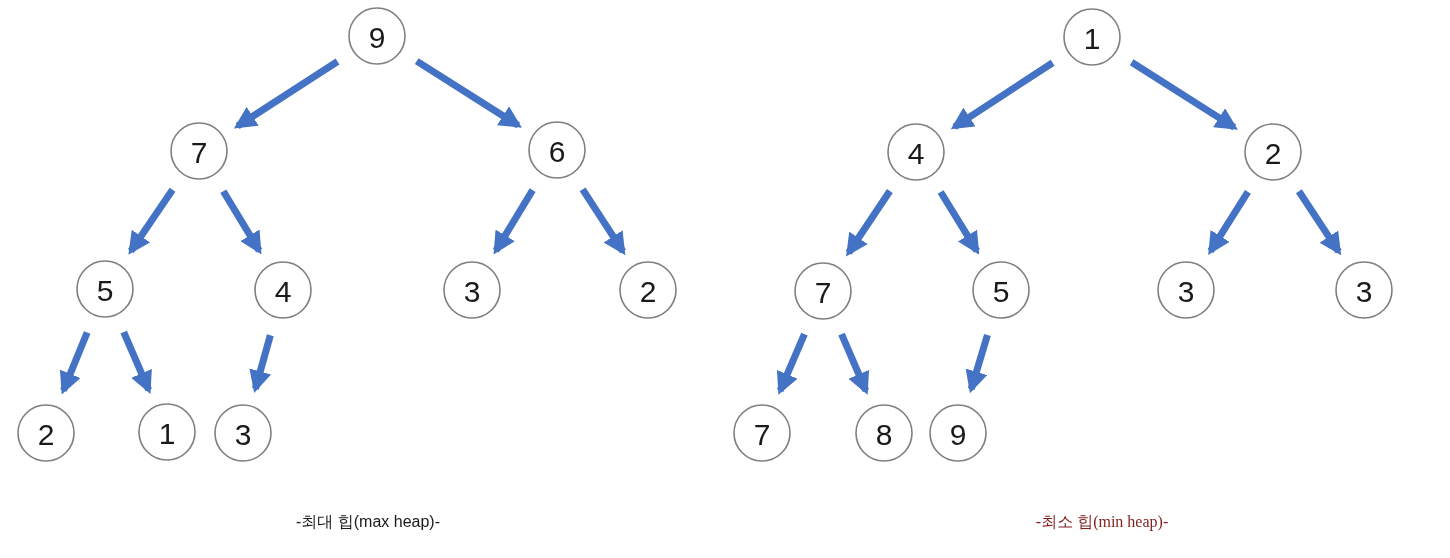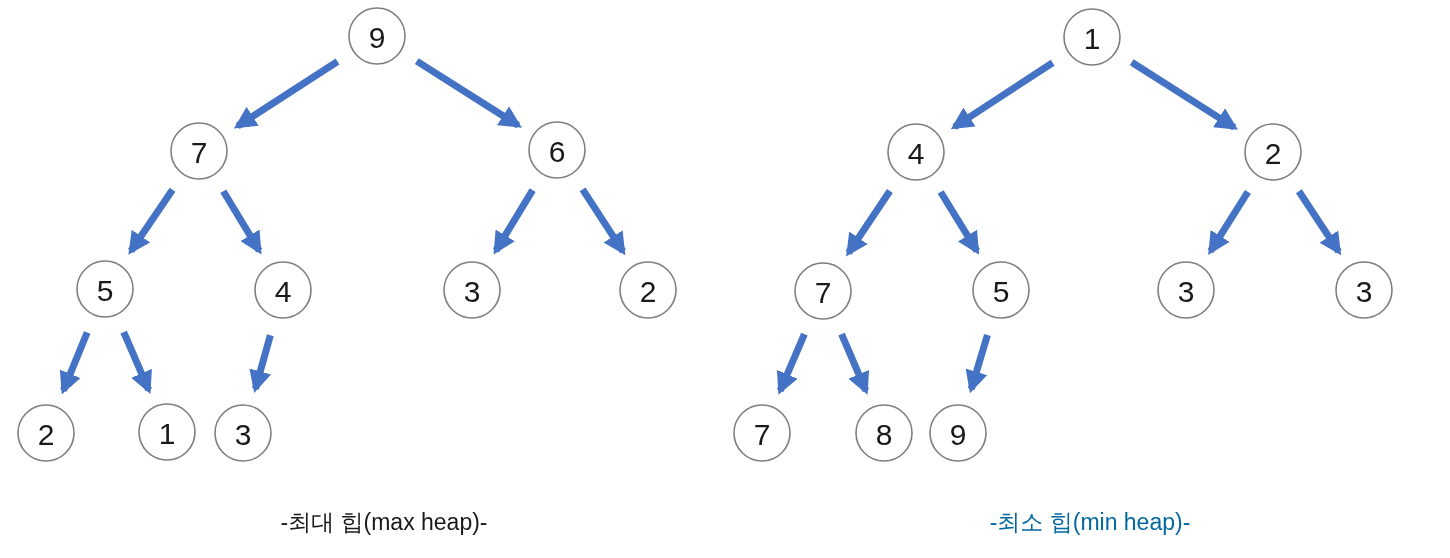--- a/index.html
+++ b/index.html
@@ -16,26 +16,25 @@
     overflow: hidden;
   }
   .stage svg {
     position: absolute;
     left: 0;
     top: 0;
   }
   .caption {
     position: absolute;
     transform: translateX(-50%);
-    font-size: 23px;
+    font-size: 16px;
     line-height: 30px;
     color: #1a1a1a;
     white-space: nowrap;
     letter-spacing: 0px;
-    margin-left: 16px;
   }
 </style>
 </head>
 <body>
 
 <div class="stage">
   <svg id="diagram" width="1450" height="558" viewBox="0 0 1450 558">
       <defs>
         <marker id="arrowhead" viewBox="0 0 10 10" refX="8" refY="5" markerWidth="3.2" markerHeight="3.2" markerUnits="strokeWidth" orient="auto">
      <path d="M0,0 L10,5 L0,10 Z" fill="#4472c4"></path>
@@ -138,14 +137,14 @@
           <circle cx="884" cy="433" r="28" fill="#ffffff" stroke="#7f7f7f" stroke-width="1.6"></circle>
           <text x="884" y="433" text-anchor="middle" dominant-baseline="central" dy="1" fill="#1a1a1a" font-size="30" font-family="&quot;Liberation Sans&quot;, &quot;DejaVu Sans&quot;, sans-serif">8</text>
         </g>
         <g>
           <circle cx="958" cy="433" r="28" fill="#ffffff" stroke="#7f7f7f" stroke-width="1.6"></circle>
           <text x="958" y="433" text-anchor="middle" dominant-baseline="central" dy="1" fill="#1a1a1a" font-size="30" font-family="&quot;Liberation Sans&quot;, &quot;DejaVu Sans&quot;, sans-serif">9</text>
         </g>
       </g>
     </svg>
   <div class="caption" style="left: 368px; top: 507px; color: rgb(26, 26, 26);">-최대 힙(max heap)-</div>
-  <div class="caption" style="left: 1074px; top: 507px; color: #0369a1;">-최소 힙(min heap)-</div>
+  <div class="caption" style="left: 1102px; top: 507px; color: #7f1d1d; font-family: Liberation Serif, serif;">-최소 힙(min heap)-</div>
 </div>
 
 </body></html>

